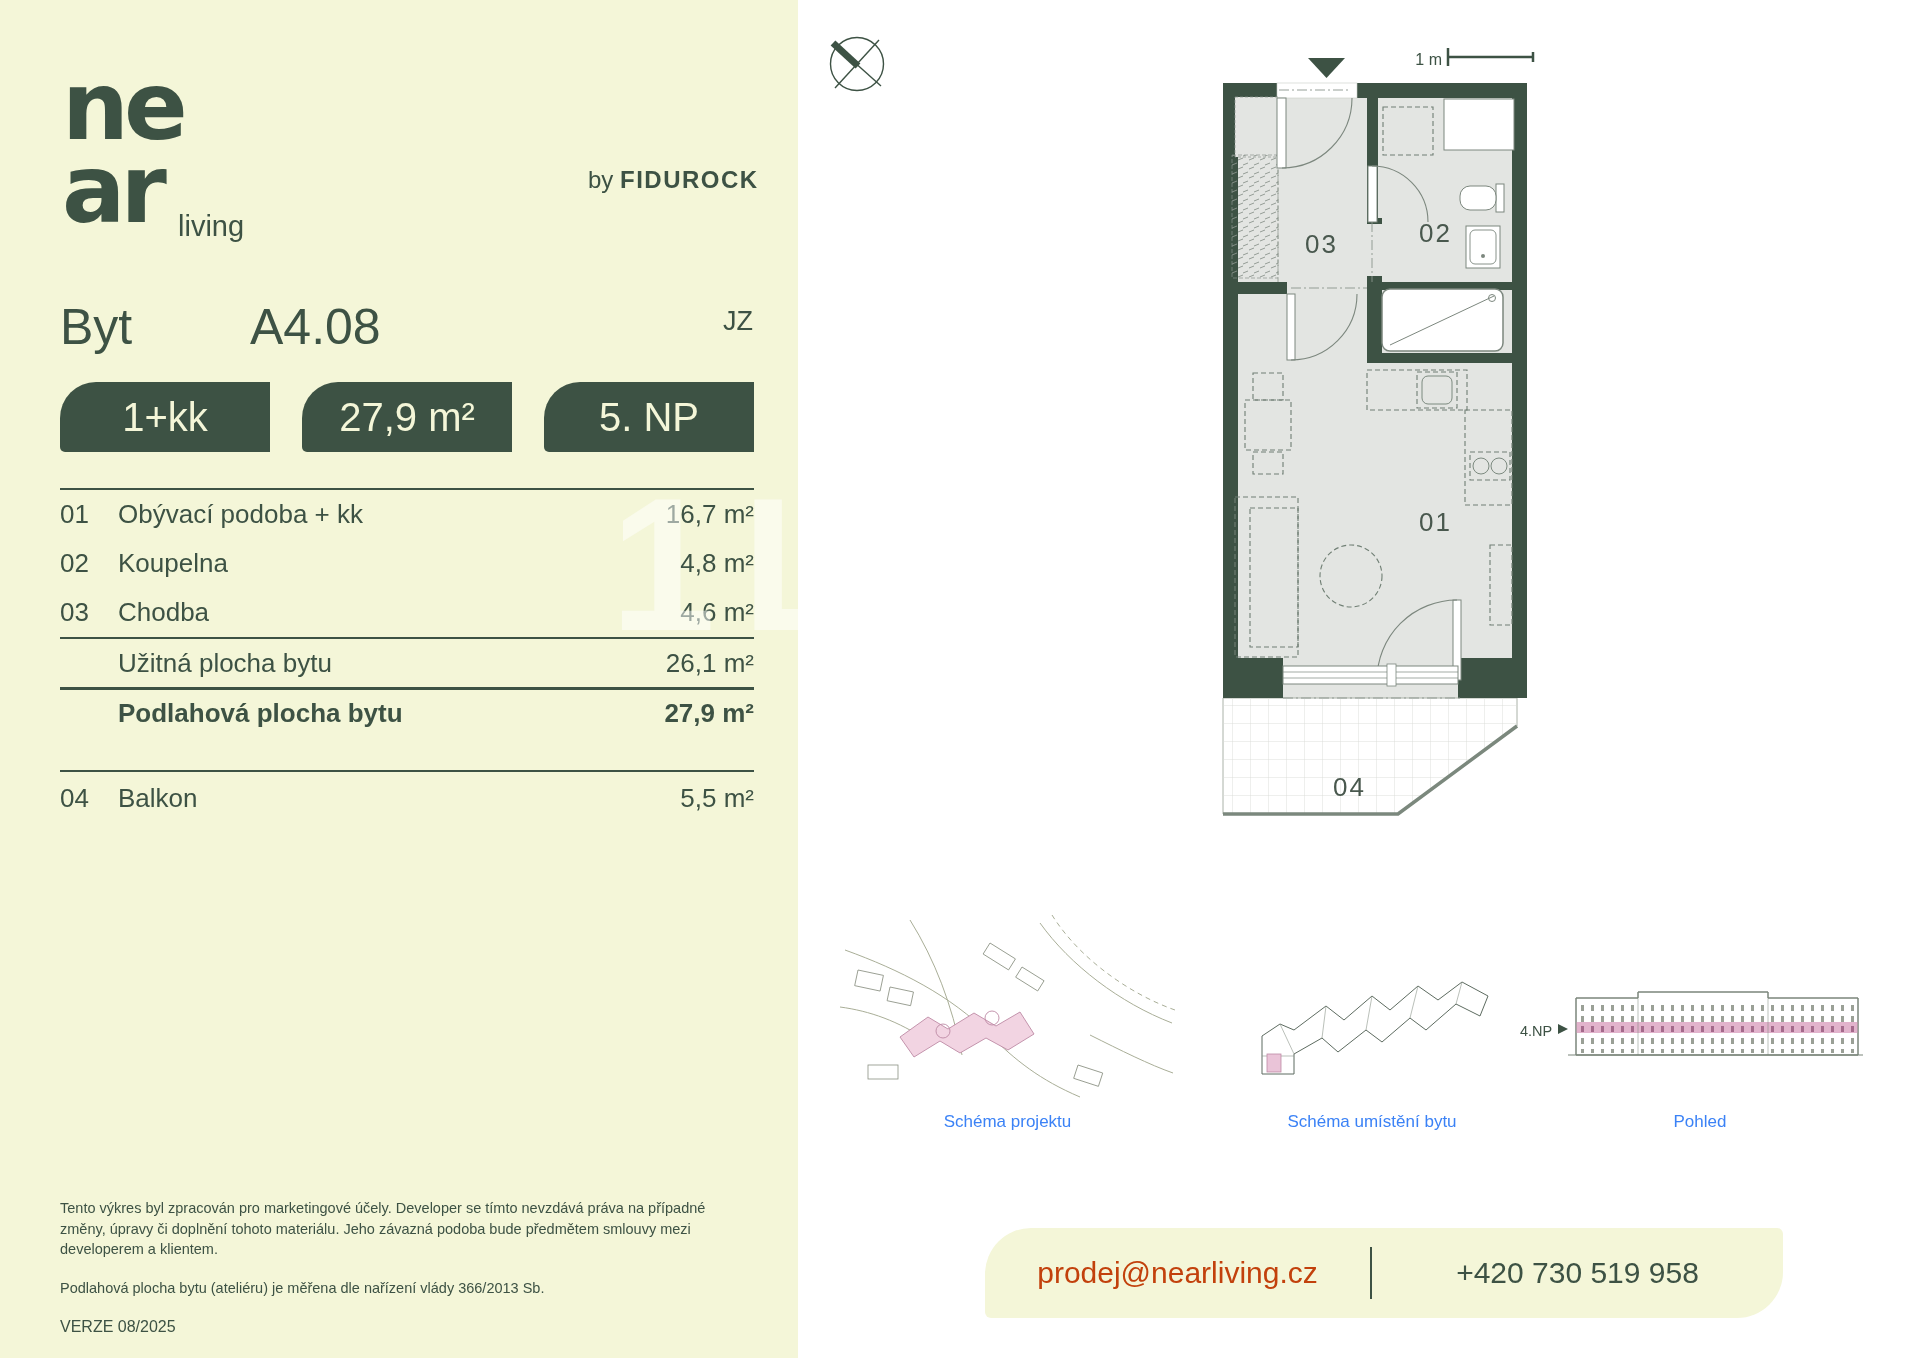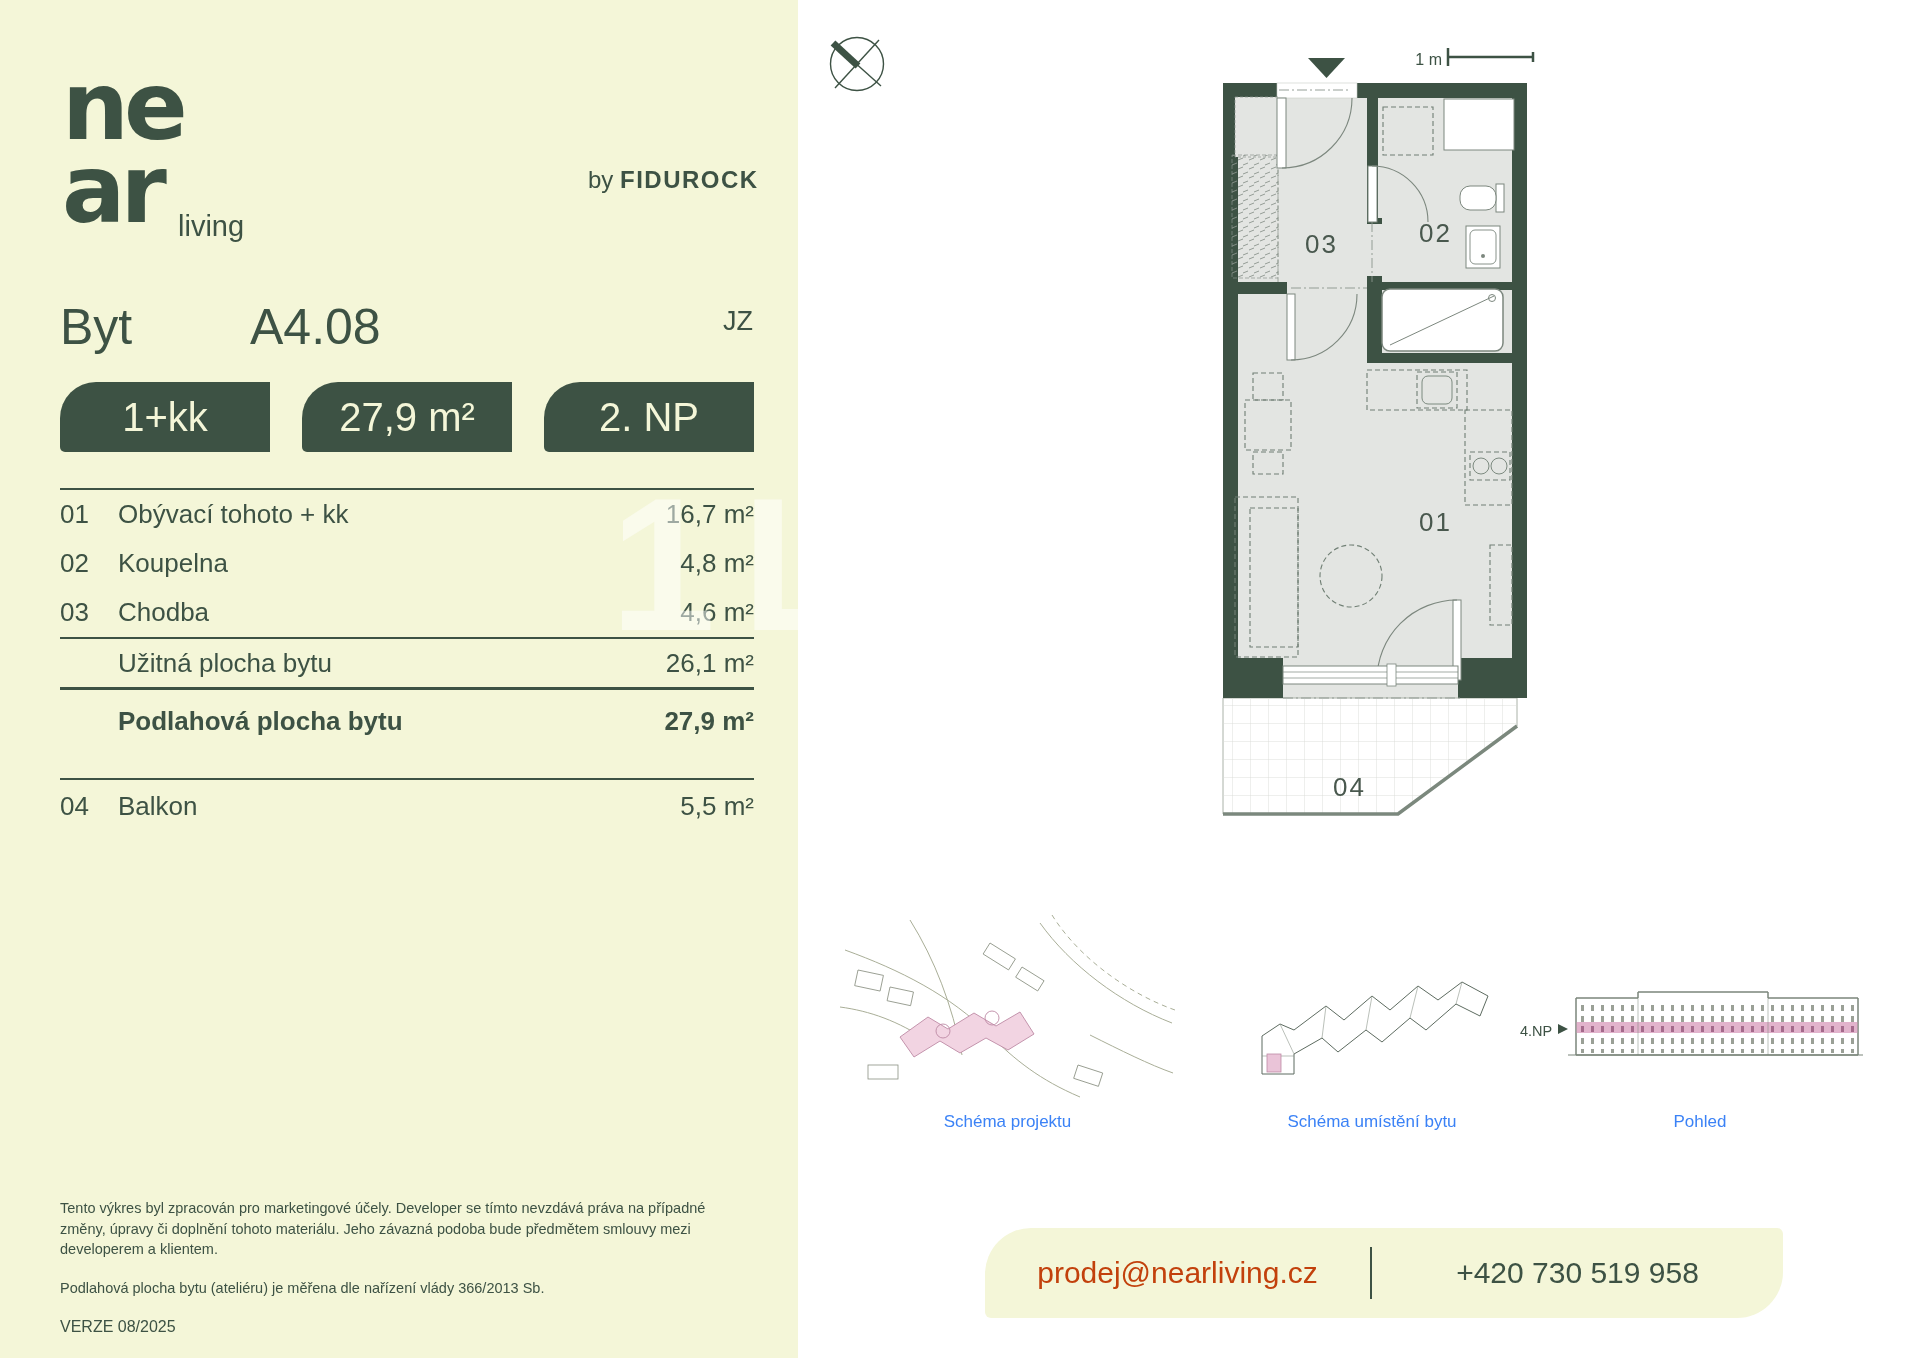--- a/index.html
+++ b/index.html
@@ -27,21 +27,21 @@
   
   #area-table{left:60px;top:488px;width:694px;font-size:26px;}
   .hr{height:2px;background:#3d5244;}
   .hr.thick{height:3px;}
   .trow{display:flex;align-items:center;}
   .trow .num{width:58px;}
   .trow .nm{flex:1;}
   .trow .val{text-align:right;}
   .r-room{height:49px;}
   .r-usable{height:48px;}
-  .r-total{height:72px;align-items:flex-start;padding-top:16px;font-weight:700;}
+  .r-total{height:72px;align-items:flex-start;padding-top:8px;font-weight:700;}
   .r-balcony{height:52px;}
   
   #disclaimer{left:60px;top:1198px;width:650px;font-size:14.5px;line-height:1.42;}
   #disclaimer p{margin:0 0 18px 0;}
   #version{font-size:16px;}
   
   #watermark{left:610px;top:455px;font-size:190px;font-weight:700;color:rgba(255,255,255,0.5);
              letter-spacing:26px;pointer-events:none;}
   
   #contact-bar{left:985px;top:1228px;width:798px;height:90px;background:#f4f6d8;
@@ -71,28 +71,28 @@
       <b>FIDUROCK</b>
     </div>
 
     <div id="type-label" class="abs">Byt</div>
     <div id="unit-code" class="abs">A4.08</div>
     <div id="orientation" class="abs">JZ</div>
 
     <div id="badges" class="abs">
       <div class="badge">1+kk</div>
       <div class="badge">27,9 m²</div>
-      <div class="badge">2. NP</div>
+      <div class="badge">5. NP</div>
     </div>
 
     <div id="area-table" class="abs">
       <div class="hr"></div>
       <div class="trow r-room">
         <span class="num">01</span>
-        <span class="nm">Obývací tohoto + kk</span>
+        <span class="nm">Obývací podoba + kk</span>
         <span class="val">16,7 m²</span>
       </div>
       <div class="trow r-room">
         <span class="num">02</span>
         <span class="nm">Koupelna</span>
         <span class="val">4,8 m²</span>
       </div>
       <div class="trow r-room">
         <span class="num">03</span>
         <span class="nm">Chodba</span>

